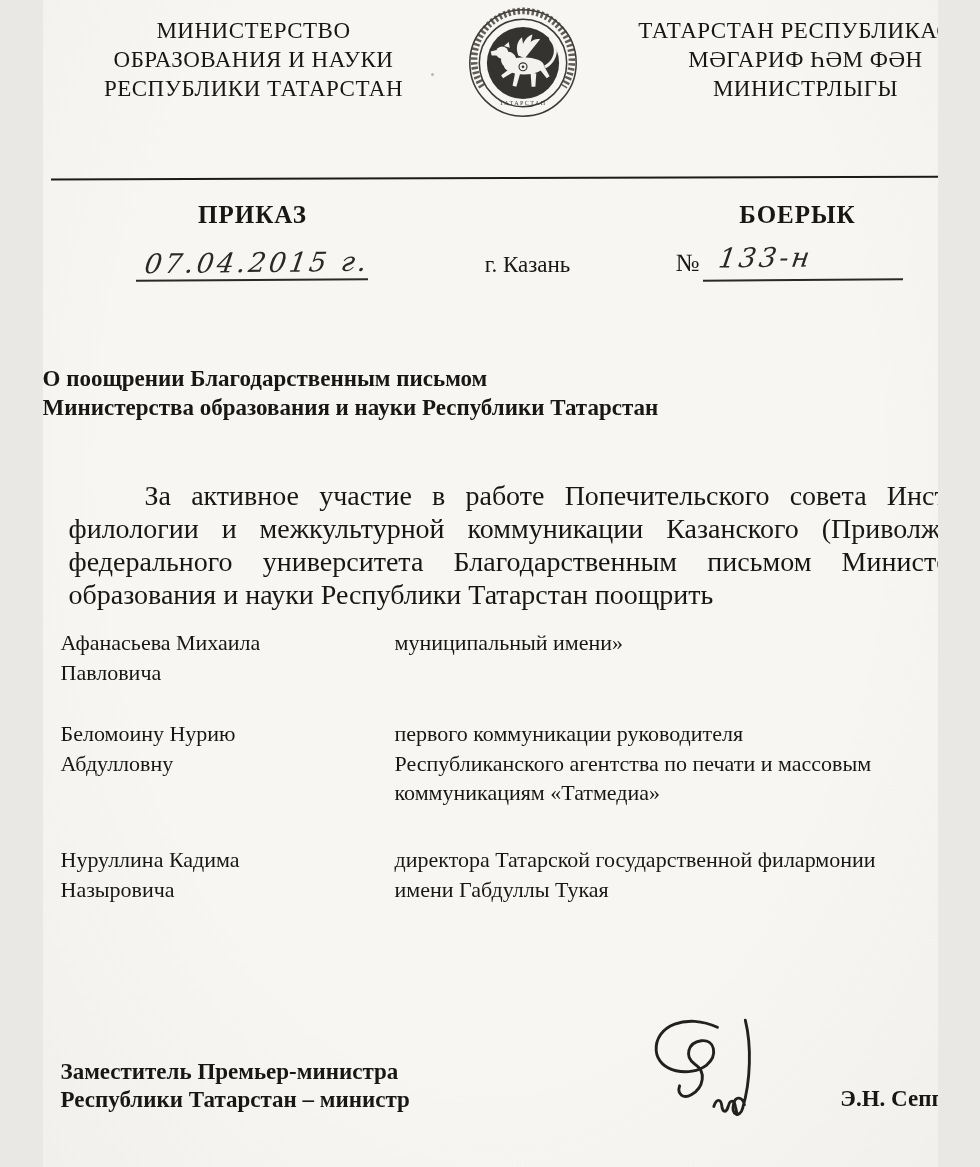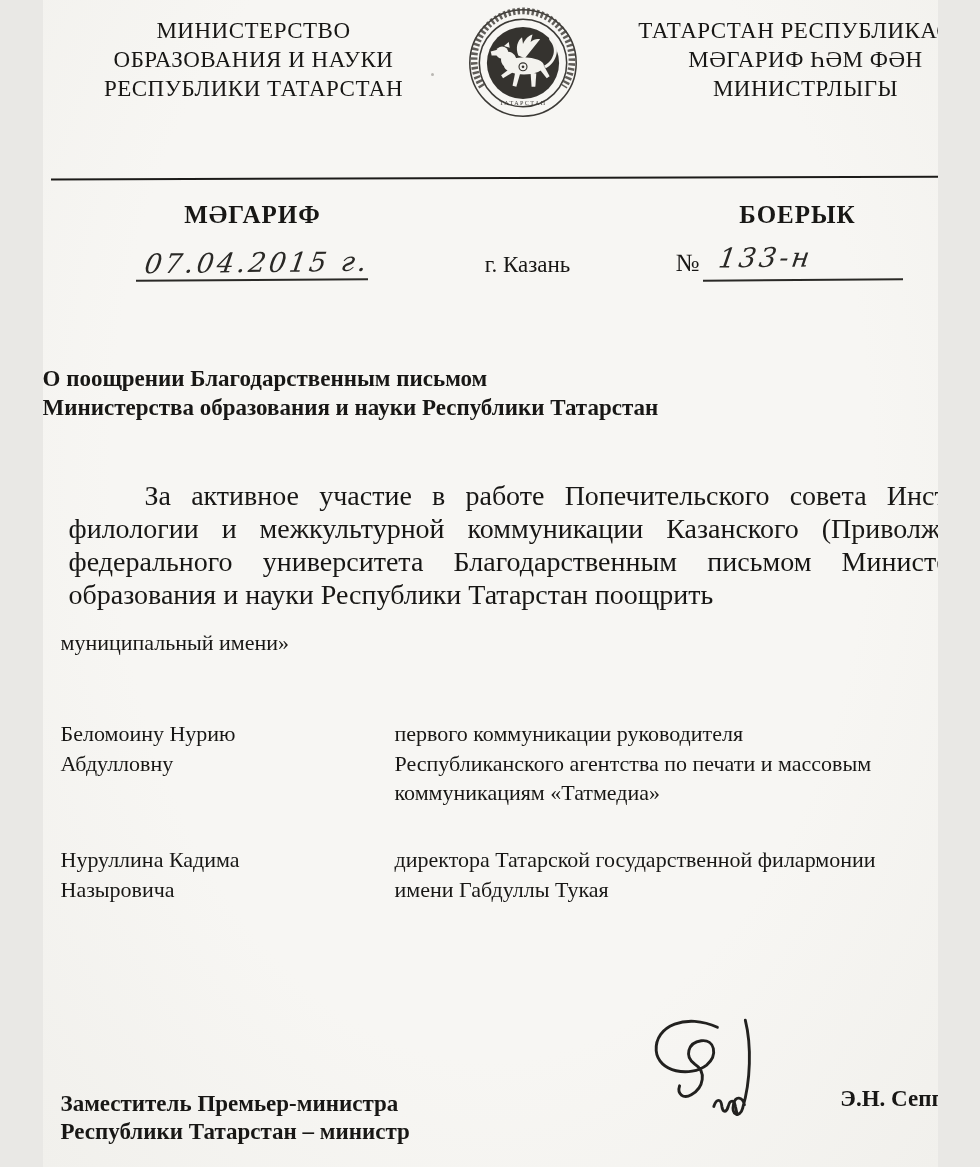--- a/index.html
+++ b/index.html
@@ -40,21 +40,21 @@
   .numsign{position:absolute;left:633px;top:249px;font-size:25px;}
   .subject{position:absolute;left:0;top:364px;width:960px;text-align:left;font-weight:bold;font-size:23px;line-height:29px;}
   .body-par{
     position:absolute;left:18px;top:471px;width:944px;
     font-size:28px;line-height:33px;
     text-align:justify;text-indent:76px;margin:8px;
   }
   .arow{position:absolute;left:18px;width:944px;display:flex;font-size:22px;line-height:29.5px;}
   .a-name{width:334px;flex:none;}
   .a-pos{flex:1;}
-  .sig-title{position:absolute;left:18px;top:1058px;font-weight:bold;font-size:23px;line-height:28px;margin-top:32px;}
+  .sig-title{position:absolute;left:18px;top:1058px;font-weight:bold;font-size:23px;line-height:28px;}
   .signature-svg{position:absolute;left:588px;top:1015px;width:144px;height:120px;}
   .signer{position:absolute;left:760px;top:1086px;width:200px;text-align:right;font-weight:bold;font-size:23px;}
   .noise-dot{position:absolute;border-radius:50%;background:#b9b7b2;}
 </style>
 </head>
 <body>
 
 <div class="page">
 
   <div class="hdr hdr-left">
@@ -91,38 +91,42 @@
   </div>
 
   <div class="hdr hdr-right">
     <div>ТАТАРСТАН РЕСПУБЛИКАСЫ</div>
     <div>МӘГАРИФ ҺӘМ ФӘН</div>
     <div>МИНИСТРЛЫГЫ</div>
   </div>
 
   <div class="rule"></div>
 
-  <div class="order-title left">МӘГАРИФ</div>
+  <div class="order-title left">ПРИКАЗ</div>
   <div class="order-title right">БОЕРЫК</div>
 
   <div class="hw date">07.04.2015 г.</div>
   <div class="uline date-line"></div>
   <div class="place">г. Казань</div>
   <div class="numsign">№</div>
   <div class="hw num">133-н</div>
   <div class="uline num-line"></div>
 
   <div class="subject">
     <div>О поощрении Благодарственным письмом</div>
     <div>Министерства образования и науки Республики Татарстан</div>
   </div>
 
   <p class="body-par">За активное участие в работе Попечительского совета Института филологии и межкультурной коммуникации Казанского (Приволжского) федерального университета Благодарственным письмом Министерства образования и науки Республики Татарстан поощрить</p>
 
   <div class="arow" style="top:628px;">
+    <div class="a-name">
+      <div>Афанасьева Михаила</div>
+      <div>Павловича</div>
+    </div>
     <div class="a-pos">
       <div>муниципальный имени»</div>
     </div>
   </div>
 
   <div class="arow" style="top:719px;">
     <div class="a-name">
       <div>Беломоину Нурию</div>
       <div>Абдулловну</div>
     </div>

